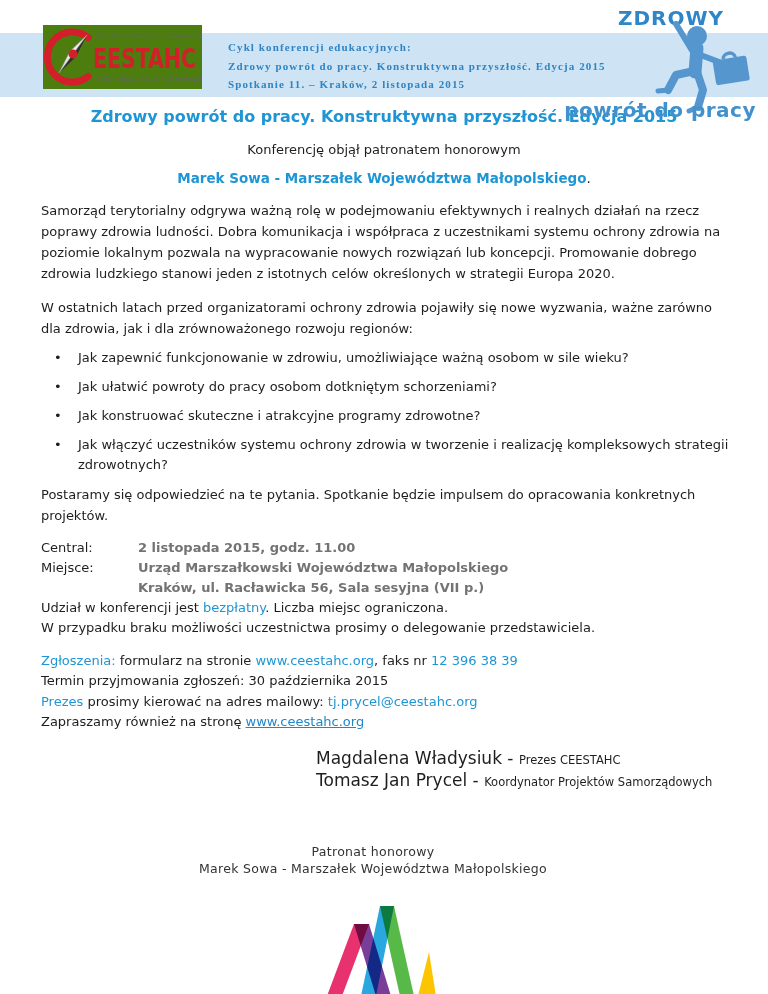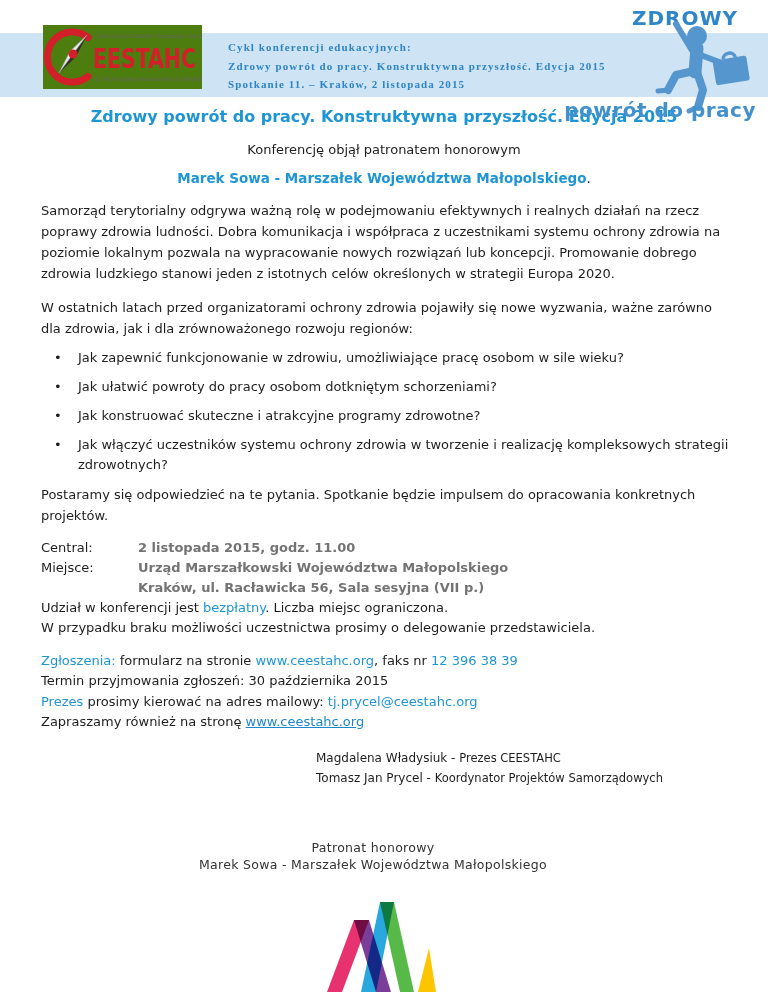--- a/index.html
+++ b/index.html
@@ -5,21 +5,21 @@
   html,body{margin:0;padding:0;background:#ffffff;}
   .page{
     position:relative;width:768px;height:994px;margin:0 auto;background:#fff;
     font-family:"DejaVu Sans","Liberation Sans",sans-serif;color:#1e1e1e;overflow:hidden;
   }
   
   .band{position:absolute;left:0;top:33px;width:768px;height:64px;background:#cee4f5;}
   .logo-box{position:absolute;left:43px;top:25px;width:159px;height:64px;background:#4d7c0f;}
   .band-text{position:absolute;left:228px;top:38px;line-height:18.5px;font-size:11px;font-weight:bold;
     letter-spacing:1.1px;color:#2e84c4;font-family:Liberation Serif, serif;}
-  .zdrowy-top{position:absolute;top:6px;right:30px;font-size:20px;font-weight:bold;color:#2e86c8;letter-spacing:1px;}
+  .zdrowy-top{position:absolute;top:6px;right:44px;font-size:20px;font-weight:bold;color:#2e86c8;letter-spacing:1px;}
   .zdrowy-bottom{position:absolute;top:98px;right:12px;font-size:20px;font-weight:bold;color:#4290cc;letter-spacing:.5px;}
   .runner{position:absolute;left:645px;top:14px;}
   
   .intro{ text-align:center; padding-top:7px; }
   .org{font-size:15px;font-weight:bold;color:#1e95d4;line-height:17px;margin:0;}
   .org1{margin-top:33px;}
   .oraz{font-size:12px;color:#222;margin:3px 0;}
   .invite{font-size:13px;margin-top:11px;}
   .invite b{font-size:15px;color:#1e95d4;}
   .main-title{font-size:16px;font-weight:bold;color:#1e95d4;margin-top:13px;}
@@ -39,21 +39,21 @@
   
   .details{margin-top:12px;line-height:20px;}
   .drow{display:flex;}
   .dlabel{width:64px;flex:none;}
   .dvalue{color:#737373;font-weight:bold;margin-left:33px;}
   .plain-lines{line-height:20px;}
   .contact{margin-top:13px;line-height:20.5px;}
   a.site-link{color:#1e86c9;text-decoration:underline;cursor:pointer;}
   
   .signatures{margin:15px 0 0 275px;line-height:20px;}
-  .sig-name{font-size:12px;}
+  .sig-name{font-size:17px;}
   .sig-title{font-size:11.5px;}
   
   .footer-patronage{margin-top:51px;text-align:center;font-size:12.5px;line-height:17px;color:#333;
     letter-spacing:.3px;padding-right:22px;}
   .m-logo{display:block;margin:27px auto 0 auto;}
 </style>
 </head>
 <body>
 
 <div class="page">
@@ -107,21 +107,21 @@
     <p class="patronage-line">Konferencję objął patronatem honorowym</p>
     <p class="patron-name"><span>Marek Sowa - Marszałek Województwa Małopolskiego</span><span class="dot">.</span></p>
   </div>
 
   <div class="content">
     <p class="p1">Samorząd terytorialny odgrywa ważną rolę w podejmowaniu efektywnych i realnych działań na rzecz poprawy zdrowia ludności. Dobra komunikacja i współpraca z uczestnikami systemu ochrony zdrowia na poziomie lokalnym pozwala na wypracowanie nowych rozwiązań lub koncepcji. Promowanie dobrego zdrowia ludzkiego stanowi jeden z istotnych celów określonych w strategii Europa 2020.</p>
     <p class="p2">W ostatnich latach przed organizatorami ochrony zdrowia pojawiły się nowe wyzwania, ważne zarówno dla zdrowia, jak i dla zrównoważonego rozwoju regionów:</p>
   </div>
 
   <ul class="questions" style="font-size:13px;">
-    <li>Jak zapewnić funkcjonowanie w zdrowiu, umożliwiające pracę osobom w sile wieku?</li>
+    <li>Jak zapewnić funkcjonowanie w zdrowiu, umożliwiające ważną osobom w sile wieku?</li>
     <li>Jak ułatwić powroty do pracy osobom dotkniętym schorzeniami?</li>
     <li>Jak konstruować skuteczne i atrakcyjne programy zdrowotne?</li>
     <li>Jak włączyć uczestników systemu ochrony zdrowia w tworzenie i realizację kompleksowych strategii zdrowotnych?</li>
   </ul>
 
   <div class="content">
     <p class="p3">Postaramy się odpowiedzieć na te pytania. Spotkanie będzie impulsem do opracowania konkretnych projektów.</p>
 
     <div class="details">
       <div class="drow">

